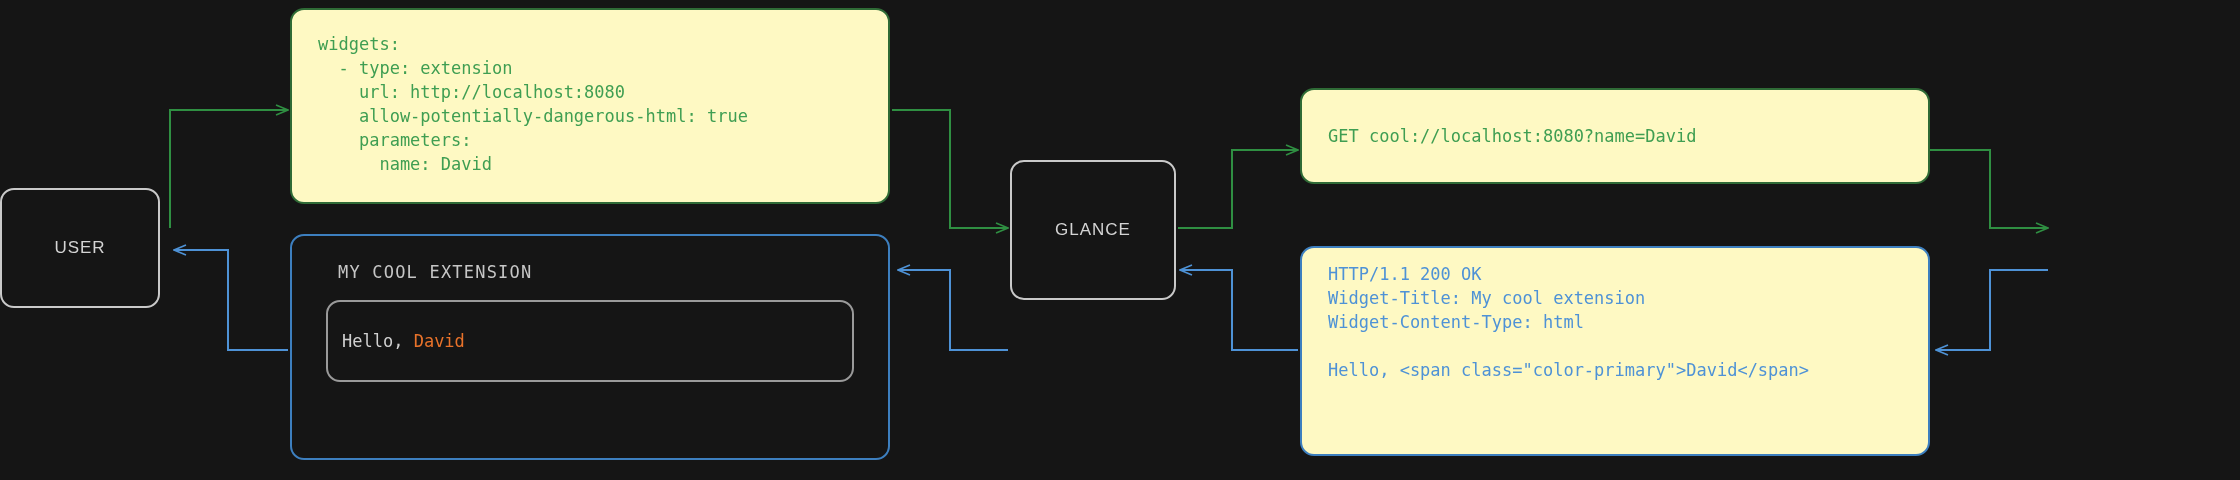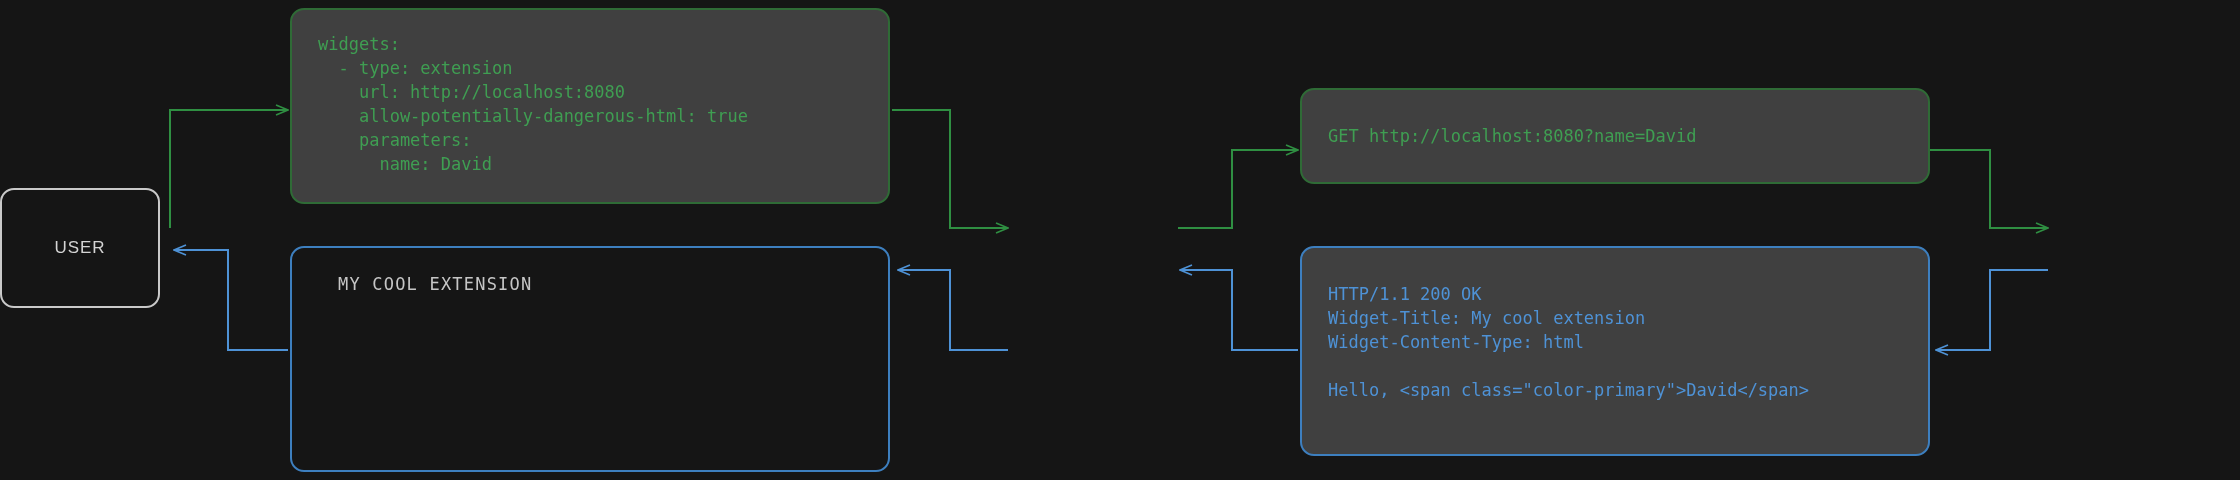--- a/index.html
+++ b/index.html
@@ -46,21 +46,21 @@
   .node-sans .node-label {
     font-family: "Liberation Sans", sans-serif;
   }
   .node-mono .node-label {
     font-family: "DejaVu Sans Mono", monospace;
   }
   .codebox {
     position: absolute;
     box-sizing: border-box;
     border-radius: 14px;
-    background: #404040;
+    background: #fef9c3;
     z-index: 2;
     padding: 22px 26px;
   }
   .codebox.green {
     border: 2px solid #2f6b36;
   }
   .codebox.blue {
     border: 2px solid #3d7fbf;
   }
   .code {
@@ -142,30 +142,36 @@
 
   <div class="codebox green" style="left:290px; top:8px; width:600px; height:196px;">
     <pre class="code green">widgets:
   - type: extension
     url: http://localhost:8080
     allow-potentially-dangerous-html: true
     parameters:
       name: David</pre>
   </div>
 
-  <div class="widget-panel" style="left:290px; top:246px; width:600px; height:226px;">
+  <div class="widget-panel" style="left:290px; top:234px; width:600px; height:226px;">
     <div class="widget-title">MY COOL EXTENSION</div>
+    <div class="widget-card">
+      <span class="widget-card-text"><span>Hello, </span><span class="accent-name">David</span></span>
+    </div>
   </div>
 
+  <div class="node node-sans" style="left:1010px; top:160px; width:166px; height:140px;">
+    <span class="node-label">GLANCE</span>
+  </div>
 
   <div class="codebox green" style="left:1300px; top:88px; width:630px; height:96px; display:flex; align-items:center;">
-    <pre class="code green">GET http://localhost:8080?name=David</pre>
+    <pre class="code green">GET cool://localhost:8080?name=David</pre>
   </div>
 
-  <div class="codebox blue" style="left:1300px; top:246px; width:630px; height:210px; padding-top:34px;">
+  <div class="codebox blue" style="left:1300px; top:246px; width:630px; height:210px; padding-top:14px;">
     <pre class="code blue">HTTP/1.1 200 OK
 Widget-Title: My cool extension
 Widget-Content-Type: html
 
 Hello, &lt;span class="color-primary"&gt;David&lt;/span&gt;</pre>
   </div>
 
 
 </div>
 

